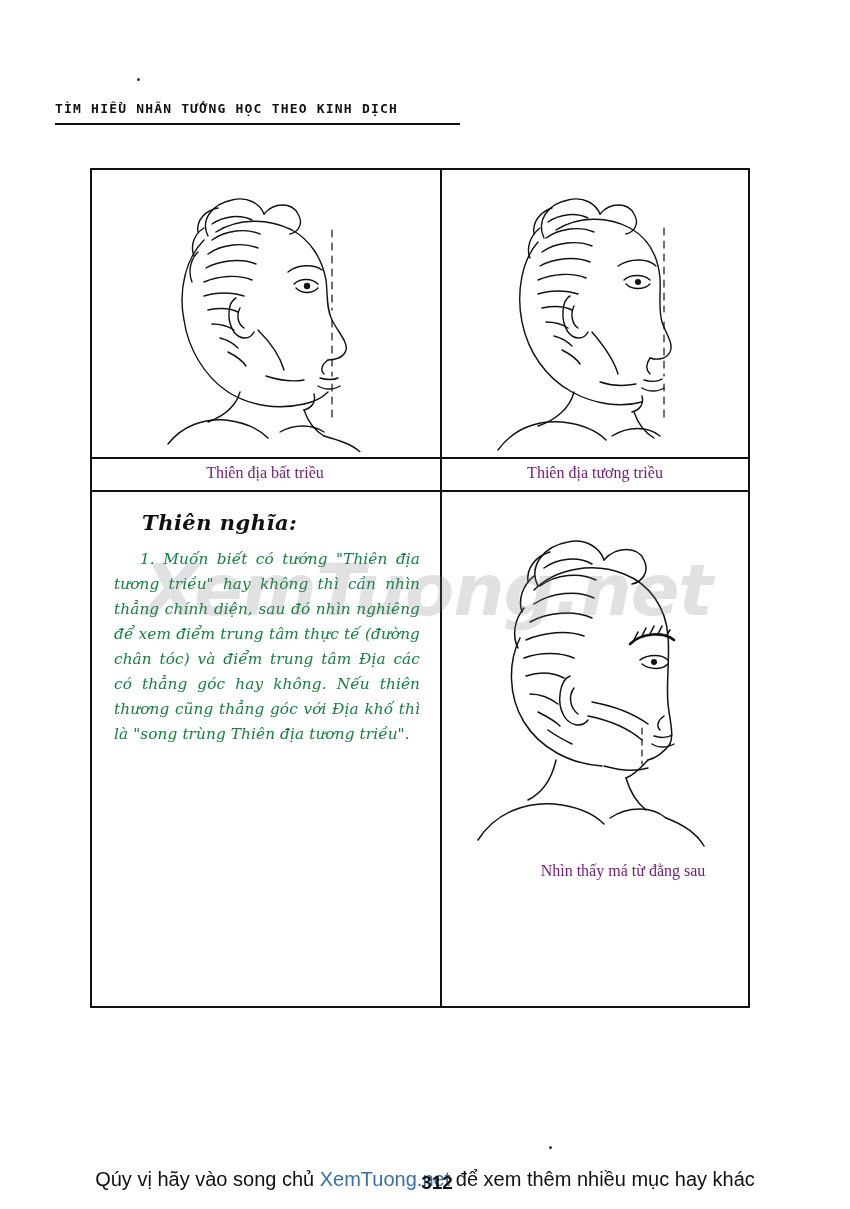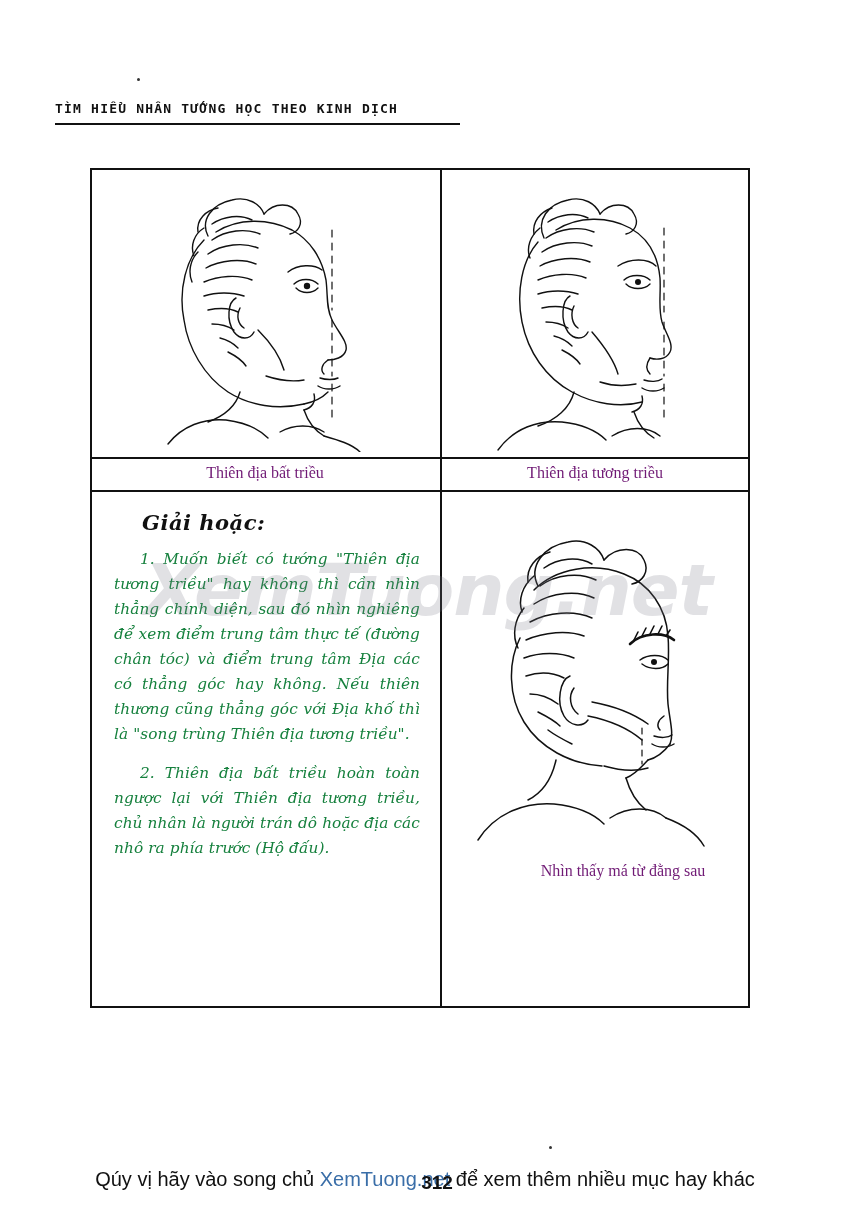--- a/index.html
+++ b/index.html
@@ -359,23 +359,22 @@
 
     <path d="M190 208 L190 244" stroke-dasharray="6 5" stroke-width="1.2"></path>
   </g>
 </svg>
 
 <div class="caption caption-left">Thiên địa bất triều</div>
 <div class="caption caption-right">Thiên địa tương triều</div>
 <div class="caption caption-bottom">Nhìn thấy má từ đằng sau</div>
 
 <div class="text-cell">
-  <div class="gloss-title">Giải hoặc:</div>
+  <div class="gloss-title">Thiên nghĩa:</div>
   <p class="para">1. Muốn biết có tướng "Thiên địa tương triều" hay không thì cần nhìn thẳng chính diện, sau đó nhìn nghiêng để xem điểm trung tâm thực tế (đường chân tóc) và điểm trung tâm Địa các có thẳng góc hay không. Nếu thiên thương cũng thẳng góc với Địa khố thì là "song trùng Thiên địa tương triều".</p>
-  <p class="para">2. Thiên địa bất triều hoàn toàn ngược lại với Thiên địa tương triều, chủ nhân là người trán dô hoặc địa các nhô ra phía trước (Hộ đấu).</p>
 </div>
 
 <div class="watermark">XemTuong.net</div>
 
 <div class="footer-dot"></div>
 <div class="footer">
   <span>Qúy vị hãy vào song chủ </span><span class="brand">XemTuong.net</span><span> để xem thêm nhiều mục hay khác</span>
 </div>
 <div class="page-number">312</div>
 

